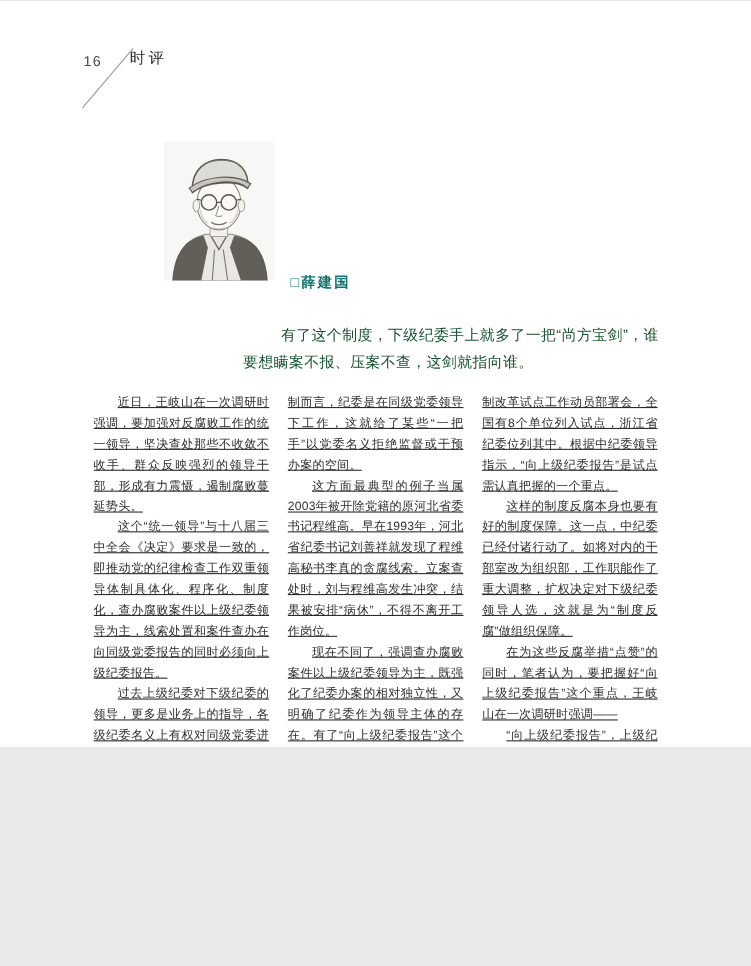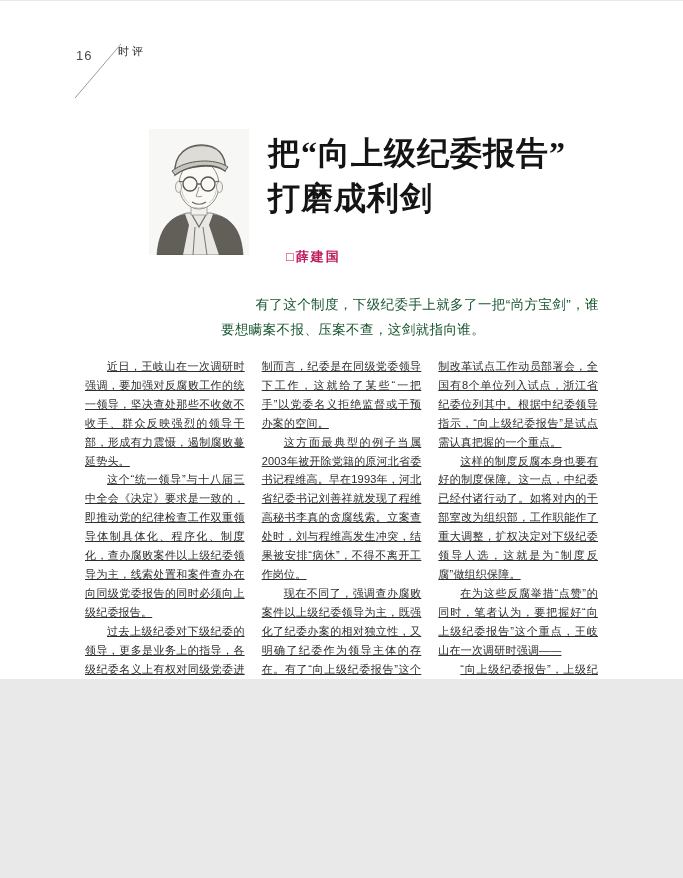--- a/index.html
+++ b/index.html
@@ -18,42 +18,42 @@
   .page-number {
     position: absolute; left: 76px; top: 47px;
     font-size: 13px; color: #4a4a4a; letter-spacing: 1px;
   }
   .header-slash {
     position: absolute; left: 72px; top: 40px;
     width: 52px; height: 60px;
   }
   .section-label {
     position: absolute; left: 118px; top: 43px;
-    font-size: 11px; color: #2b2b2b; letter-spacing: 3px;
+    font-size: 14px; color: #2b2b2b; letter-spacing: 3px;
   }
 
   
   .portrait {
     position: absolute; left: 149px; top: 128px;
     width: 100px; height: 126px;
     background: #f7f7f6;
   }
   .title {
     position: absolute; left: 268px; top: 130px;
     width: 320px;
     font-family: "Liberation Serif", serif;
     font-weight: bold;
     font-size: 32px;
     line-height: 45px;
     color: #141414;
     letter-spacing: 1px;
   }
   .author {
-    position: absolute; left: 286px; top: 247px;
-    font-size: 13px; font-weight: 600; color: #be185d;
+    position: absolute; left: 264px; top: 247px;
+    font-size: 13px; font-weight: 600; color: #0f766e;
     letter-spacing: 2px;
   }
 
   
   .lead {
     position: absolute; left: 221px; top: 291px;
     width: 378px;
     font-size: 13.5px;
     line-height: 25px;
     color: #14532d;
@@ -124,24 +124,20 @@
       <path d="M34 53 L30 52 M66 53 L70 52" stroke="#55524c" stroke-width="1"></path>
 
       <path d="M50 58 C49 62 48 65 47 67 C48 68 52 68 53 67" fill="none" stroke="#8a867e" stroke-width="0.9"></path>
       <path d="M43 73 C47 76 53 76 57 73" fill="none" stroke="#6e6b64" stroke-width="1.1"></path>
       <path d="M45 78 C48 79.5 52 79.5 55 78" fill="none" stroke="#b0ada6" stroke-width="0.7"></path>
 
       <path d="M33 62 C34 68 37 72 40 74 M67 62 C66 68 63 72 60 74" fill="none" stroke="#c9c6bf" stroke-width="1"></path>
     </svg>
   </div>
 
-  <div class="title" style="color: rgb(20, 20, 20);">
-    <div>把“向上级纪委报告”</div>
-    <div>打磨成利剑</div>
-  </div>
   <div class="author">□薛建国</div>
 
   <div class="lead">有了这个制度，下级纪委手上就多了一把“尚方宝剑”，谁要想瞒案不报、压案不查，这剑就指向谁。</div>
 
   <div class="body-columns" style="color: rgb(45, 45, 45);">
       <p class="body-para">近日，王岐山在一次调研时强调，要加强对反腐败工作的统一领导，坚决查处那些不收敛不收手、群众反映强烈的领导干部，形成有力震慑，遏制腐败蔓延势头。</p>
       <p class="body-para">这个“统一领导”与十八届三中全会《决定》要求是一致的，即推动党的纪律检查工作双重领导体制具体化、程序化、制度化，查办腐败案件以上级纪委领导为主，线索处置和案件查办在向同级党委报告的同时必须向上级纪委报告。</p>
       <p class="body-para">过去上级纪委对下级纪委的领导，更多是业务上的指导，各级纪委名义上有权对同级党委进行监督，但有时未必行得通。近年来查办的落马高官，很多是上级纪委的功劳。同级纪委不是无能，而是无奈。纪委的人、财、物都在同级党委手里，所以有纪检干部感叹：“捧人家的碗，得服人家的管。”另外，就领导体制而言，纪委是在同级党委领导下工作，这就给了某些“一把手”以党委名义拒绝监督或干预办案的空间。</p>
       <p class="body-para">这方面最典型的例子当属2003年被开除党籍的原河北省委书记程维高。早在1993年，河北省纪委书记刘善祥就发现了程维高秘书李真的贪腐线索。立案查处时，刘与程维高发生冲突，结果被安排“病休”，不得不离开工作岗位。</p>
       <p class="body-para">现在不同了，强调查办腐败案件以上级纪委领导为主，既强化了纪委办案的相对独立性，又明确了纪委作为领导主体的存在。有了“向上级纪委报告”这个制度，下级纪委手上就多了一把“尚方宝剑”，谁要想瞒案不报、压案不查，这剑就指向谁，这使他们变得更加硬气。</p>

